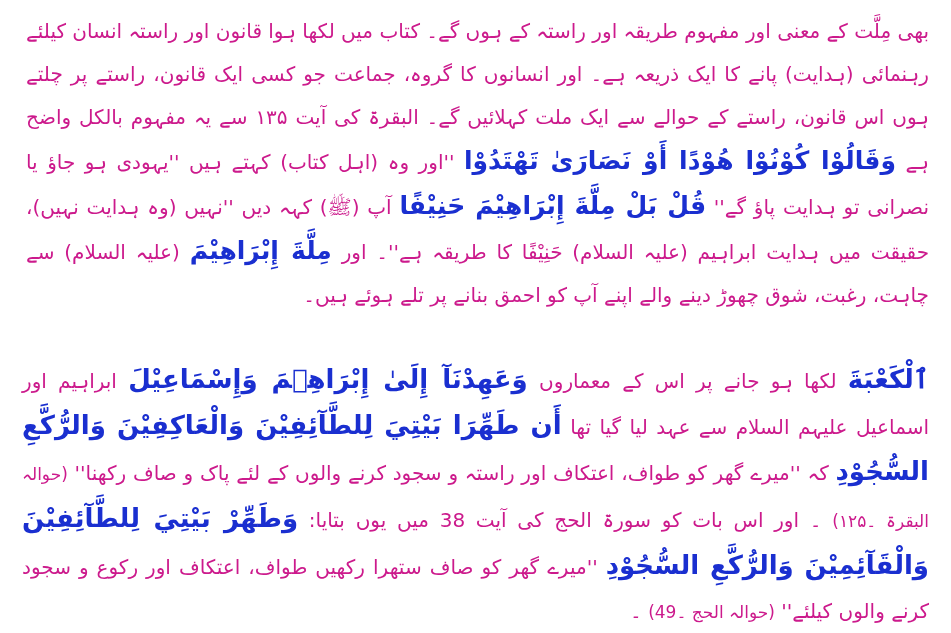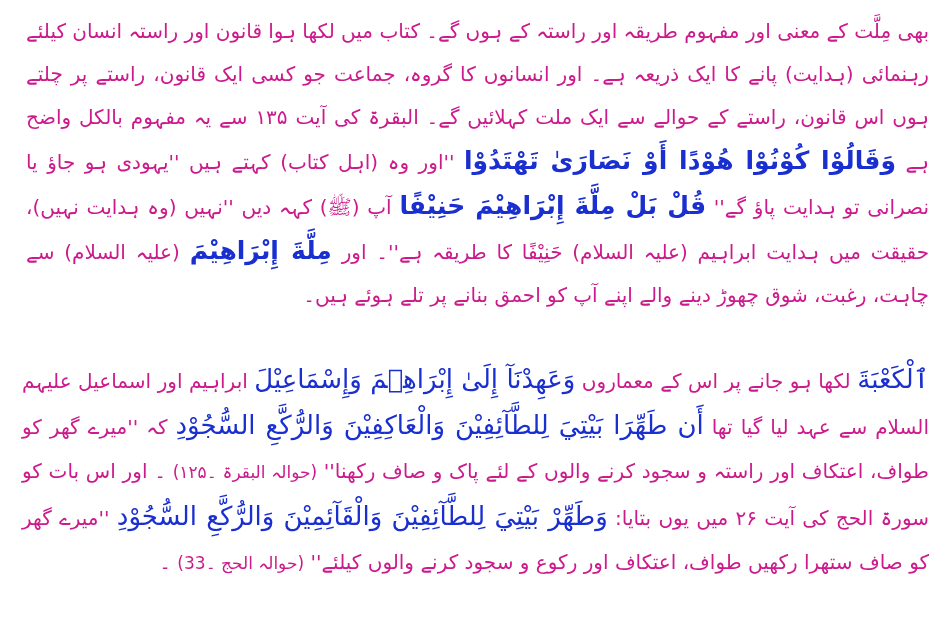--- a/index.html
+++ b/index.html
@@ -51,21 +51,21 @@
   
   .block-two {
     color: #cc1a8c;
     font-size: 20px;
     line-height: 44px;
     margin: 0;
   }
   .block-two .arab {
     color: #1a2fd0;
     font-size: 26px;
-    font-weight: normal;
+    font-weight: bold;
   }
   .block-two .ref {
     color: #cc1a8c;
     font-size: 17px;
   }
 </style>
 </head>
 <body>
 
 <div class="page">
@@ -83,20 +83,20 @@
   <div class="gap"></div>
 
   <p class="para block-two">
     <span class="arab">ٱلْكَعْبَةَ</span>
     <span>لکھا ہو جانے پر اس کے معماروں</span>
     <span class="arab">وَعَهِدْنَآ إِلَىٰ إِبْرَاهِ‍ۧمَ وَإِسْمَاعِيْلَ</span>
     <span>ابراہیم اور اسماعیل علیہم السلام سے عہد لیا گیا تھا</span>
     <span class="arab">أَن طَهِّرَا بَيْتِيَ لِلطَّآئِفِيْنَ وَالْعَاكِفِيْنَ وَالرُّكَّعِ السُّجُوْدِ</span>
     <span>کہ ''میرے گھر کو طواف، اعتکاف اور راستہ و سجود کرنے والوں کے لئے پاک و صاف رکھنا''</span>
     <span class="ref">(حوالہ البقرۃ ۔۱۲۵)</span>
-    <span>۔ اور اس بات کو سورۃ الحج کی آیت ۲۶ میں یوں بتایا:</span>
+    <span>۔ اور اس بات کو سورۃ الحج کی آیت 38 میں یوں بتایا:</span>
     <span class="arab">وَطَهِّرْ بَيْتِيَ لِلطَّآئِفِيْنَ وَالْقَآئِمِيْنَ وَالرُّكَّعِ السُّجُوْدِ</span>
     <span>''میرے گھر کو صاف ستھرا رکھیں طواف، اعتکاف اور رکوع و سجود کرنے والوں کیلئے''</span>
-    <span class="ref">(حوالہ الحج ۔33)</span>
+    <span class="ref">(حوالہ الحج ۔49)</span>
     <span>۔</span>
   </p>
 
 </div>
 
 </body></html>

